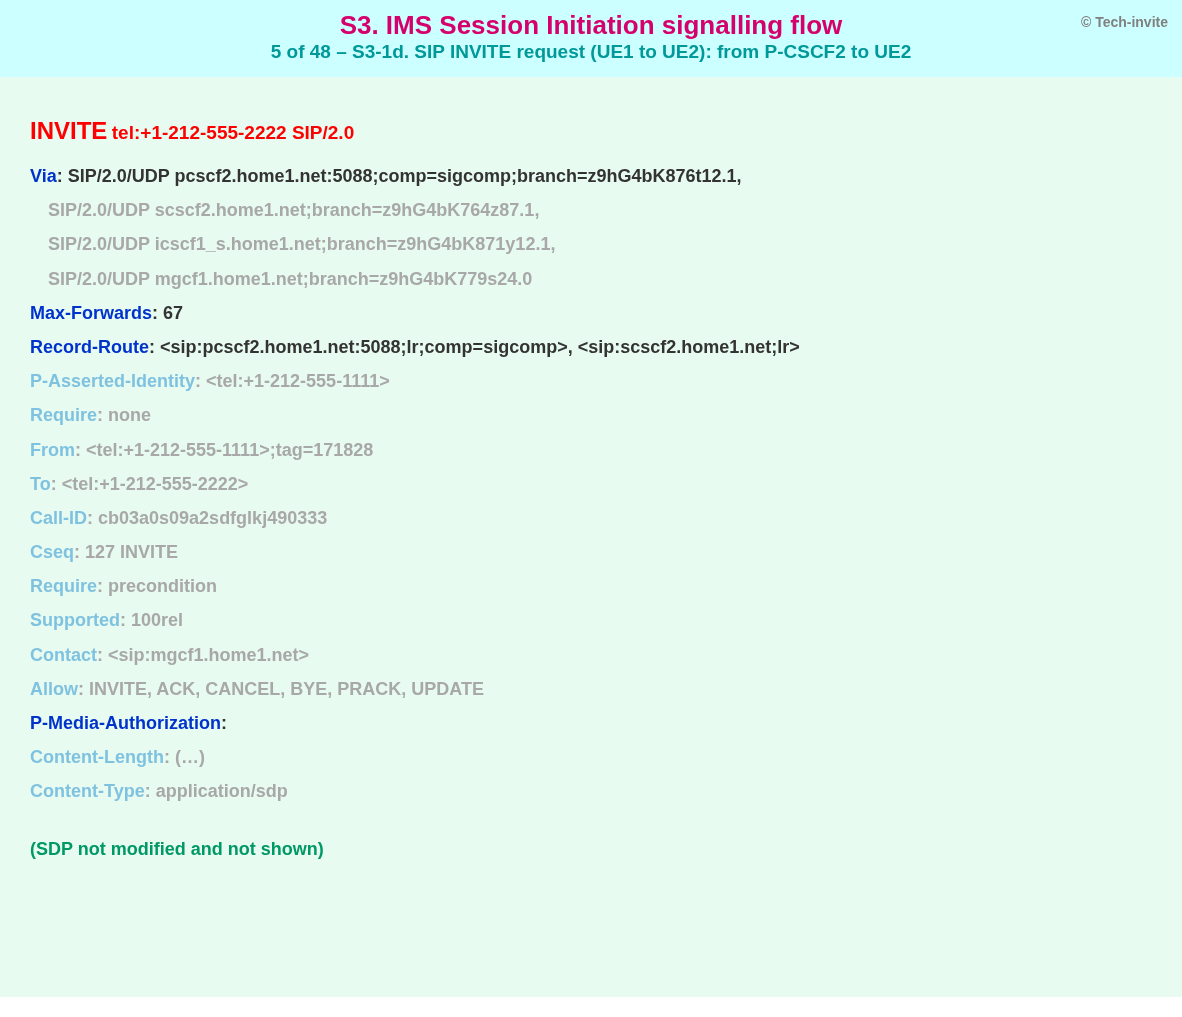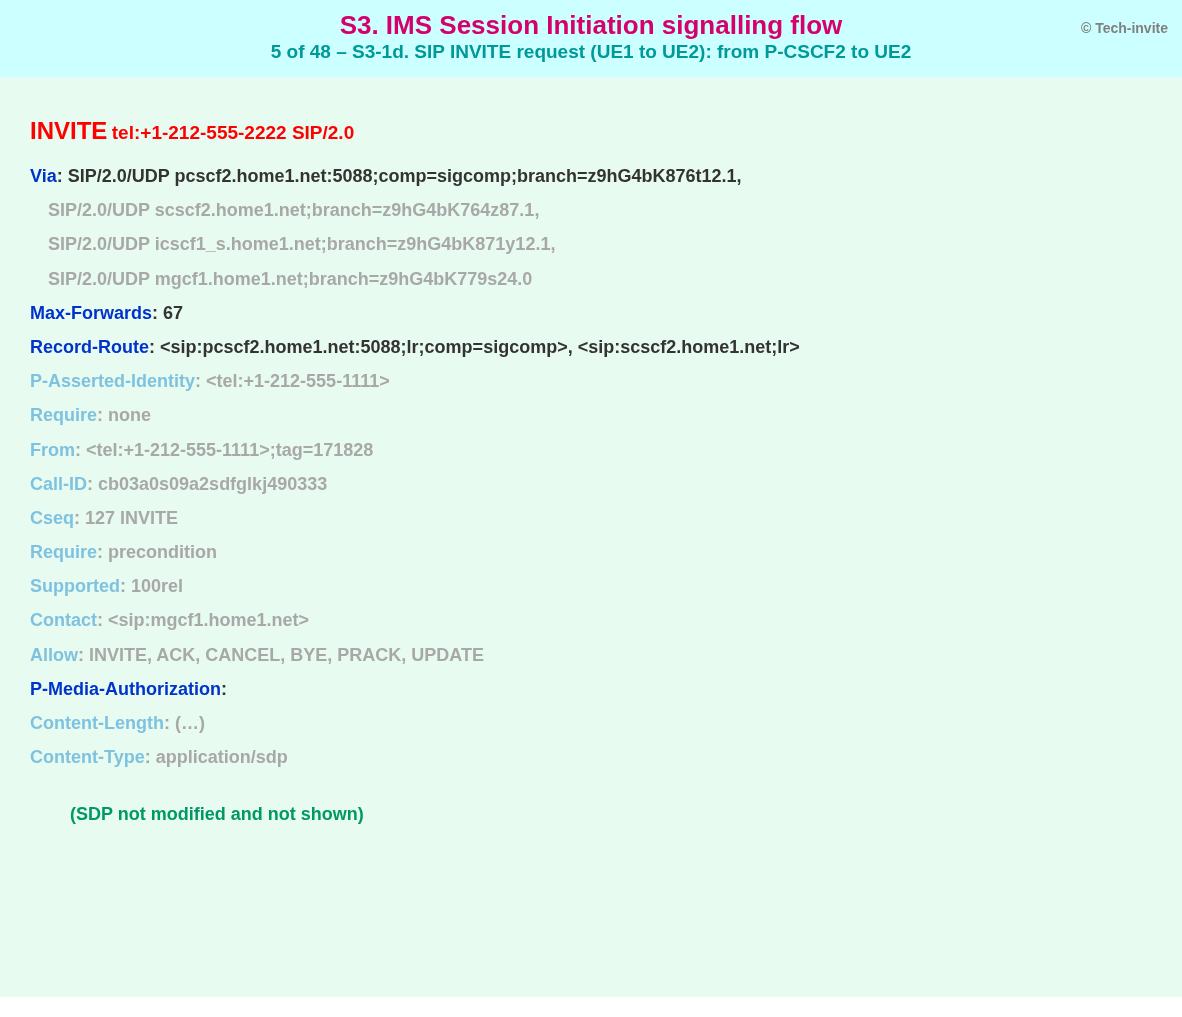--- a/index.html
+++ b/index.html
@@ -11,21 +11,21 @@
     overflow: hidden;
   }
   .header {
     background: #ccffff;
     padding: 10px 20px 14px 20px;
     position: relative;
     text-align: center;
   }
   .copyright {
     position: absolute;
-    top: 20px;
+    top: 14px;
     right: 14px;
     font-size: 14px;
     font-weight: bold;
     color: #808080;
   }
   .title {
     font-size: 26px;
     font-weight: bold;
     color: #d6006c;
   }
@@ -73,21 +73,20 @@
     font-size: 18px;
     font-weight: bold;
     color: #333333;
     line-height: 1.9;
   }
   .note {
     font-size: 18px;
     font-weight: bold;
     color: #009966;
     margin-top: 30px;
-    margin-left: 40px;
   }
 </style>
 </head>
 <body>
 
 <div class="header">
   <div class="copyright">© Tech-invite</div>
   <div class="title">S3. IMS Session Initiation signalling flow</div>
   <div class="subtitle">5 of 48 – S3-1d. SIP INVITE request (UE1 to UE2): from P-CSCF2 to UE2</div>
 </div>
@@ -100,20 +99,21 @@
   <div id="headers">
       <div class="hdr"><span class="hn-strong">Via</span><span class="hv-strong">: </span><span class="hv-strong">SIP/2.0/UDP pcscf2.home1.net:5088;comp=sigcomp;branch=z9hG4bK876t12.1,</span></div>
       <div class="cont">SIP/2.0/UDP scscf2.home1.net;branch=z9hG4bK764z87.1,</div>
       <div class="cont">SIP/2.0/UDP icscf1_s.home1.net;branch=z9hG4bK871y12.1,</div>
       <div class="cont">SIP/2.0/UDP mgcf1.home1.net;branch=z9hG4bK779s24.0</div>
       <div class="hdr"><span class="hn-strong">Max-Forwards</span><span class="hv-strong">: </span><span class="hv-strong">67</span></div>
       <div class="hdr"><span class="hn-strong">Record-Route</span><span class="hv-strong">: </span><span class="hv-strong">&lt;sip:pcscf2.home1.net:5088;lr;comp=sigcomp&gt;, &lt;sip:scscf2.home1.net;lr&gt;</span></div>
       <div class="hdr"><span class="hn-faded">P-Asserted-Identity</span><span class="hv-faded">: </span><span class="hv-faded">&lt;tel:+1-212-555-1111&gt;</span></div>
       <div class="hdr"><span class="hn-faded">Require</span><span class="hv-faded">: </span><span class="hv-faded">none</span></div>
       <div class="hdr"><span class="hn-faded">From</span><span class="hv-faded">: </span><span class="hv-faded">&lt;tel:+1-212-555-1111&gt;;tag=171828</span></div>
+      <div class="hdr"><span class="hn-faded">To</span><span class="hv-faded">: </span><span class="hv-faded">&lt;tel:+1-212-555-2222&gt;</span></div>
       <div class="hdr"><span class="hn-faded">Call-ID</span><span class="hv-faded">: </span><span class="hv-faded">cb03a0s09a2sdfglkj490333</span></div>
       <div class="hdr"><span class="hn-faded">Cseq</span><span class="hv-faded">: </span><span class="hv-faded">127 INVITE</span></div>
       <div class="hdr"><span class="hn-faded">Require</span><span class="hv-faded">: </span><span class="hv-faded">precondition</span></div>
       <div class="hdr"><span class="hn-faded">Supported</span><span class="hv-faded">: </span><span class="hv-faded">100rel</span></div>
       <div class="hdr"><span class="hn-faded">Contact</span><span class="hv-faded">: </span><span class="hv-faded">&lt;sip:mgcf1.home1.net&gt;</span></div>
       <div class="hdr"><span class="hn-faded">Allow</span><span class="hv-faded">: </span><span class="hv-faded">INVITE, ACK, CANCEL, BYE, PRACK, UPDATE</span></div>
       <div class="hdr"><span class="hn-strong">P-Media-Authorization</span><span class="hv-strong">: </span><span class="hv-strong"></span></div>
       <div class="hdr"><span class="hn-faded">Content-Length</span><span class="hv-faded">: </span><span class="hv-faded">(…)</span></div>
       <div class="hdr"><span class="hn-faded">Content-Type</span><span class="hv-faded">: </span><span class="hv-faded">application/sdp</span></div>
     </div>

